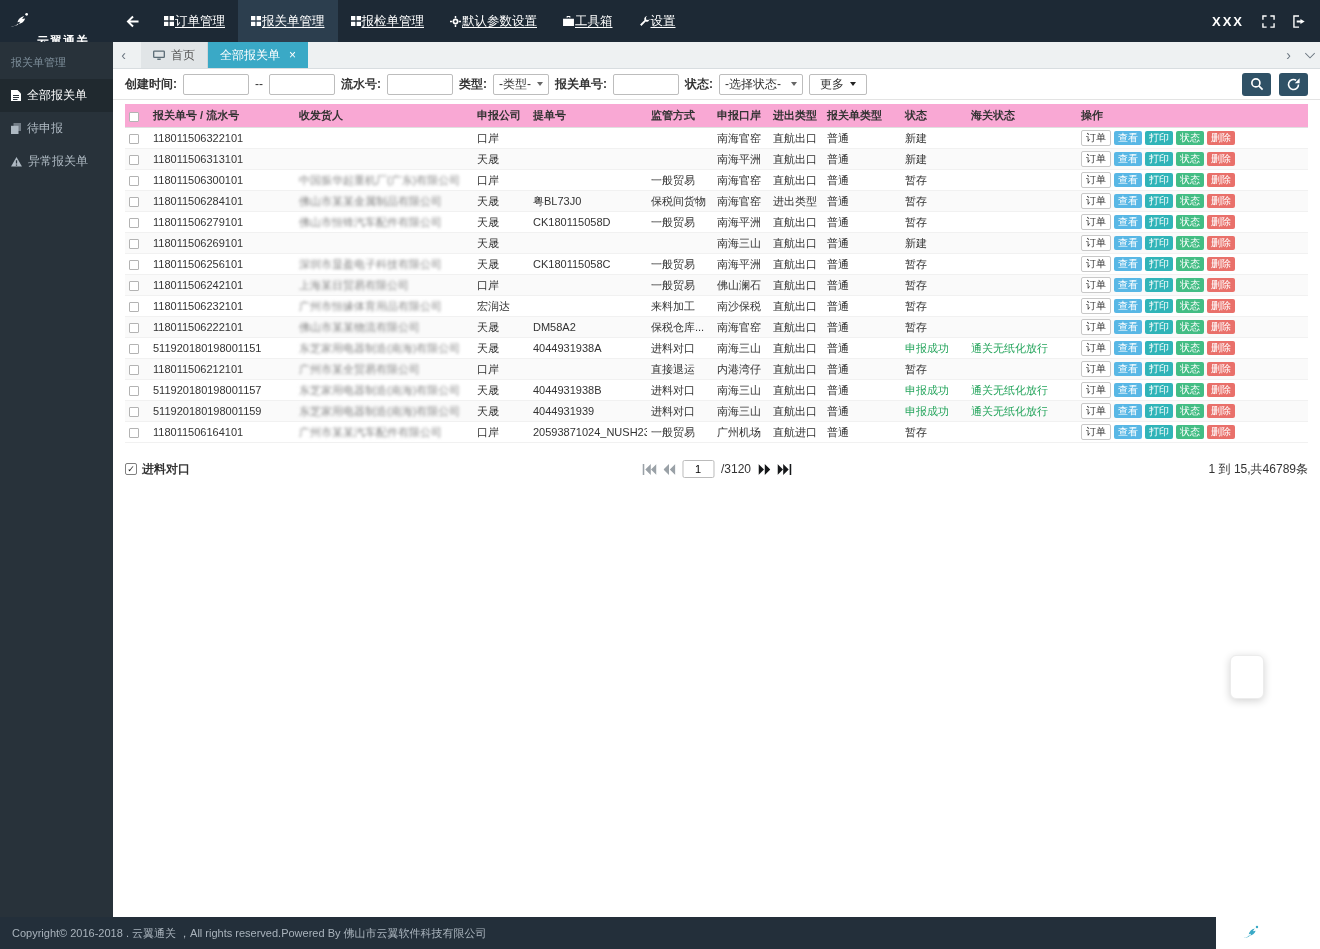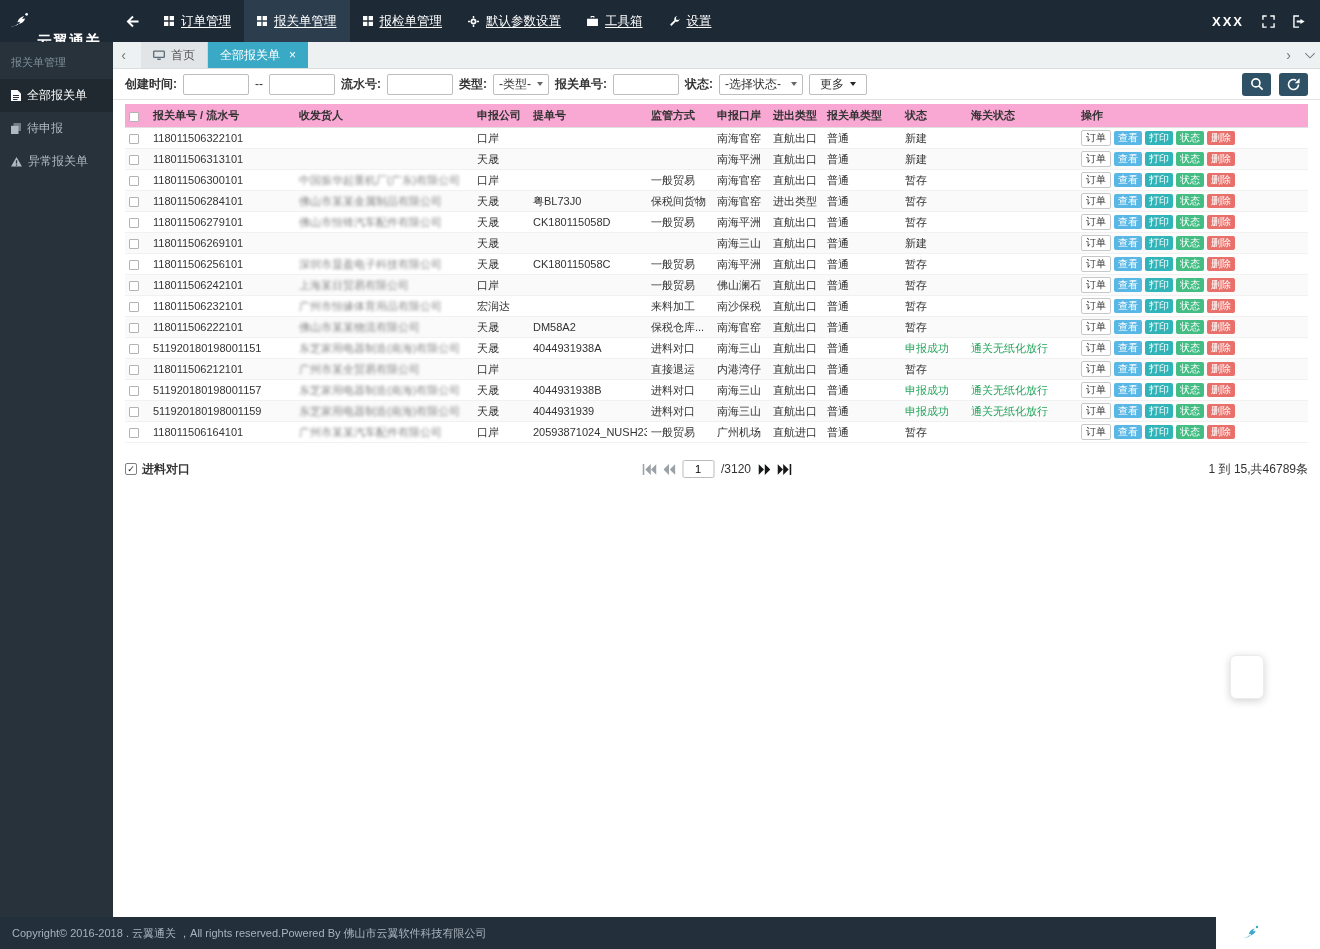--- a/index.html
+++ b/index.html
@@ -7,24 +7,24 @@
   body {
     width:1320px; height:949px; position:relative; overflow:hidden;
     background:#fff; font-family:"Liberation Sans","DejaVu Sans",sans-serif;
     color:#333;
   }
   svg { vertical-align:middle; display:block; }
 
   
   .navbar { height:42px; background:#1d2935; display:flex; align-items:stretch; color:#fff; }
   .brand { width:113px; display:flex; align-items:center; gap:6px; padding-left:9px; }
-  .brand-title { font-size:15px; font-weight:bold; letter-spacing:1px; white-space:nowrap;margin-top:40px; }
+  .brand-title { font-size:12px; font-weight:bold; letter-spacing:1px; white-space:nowrap;margin-top:40px; }
   .nav-back { width:38px; display:flex; align-items:center; justify-content:center; cursor:pointer; }
   .nav-menus { display:flex; align-items:stretch; }
-  .nav-item { display:flex; align-items:center; gap:7px; padding:0 13px; font-size:12.5px; cursor:pointer; white-space:nowrap; }
+  .nav-item { display:flex; align-items:center; gap:1px; padding:0 13px; font-size:12.5px; cursor:pointer; white-space:nowrap; }
   .nav-item.active { background:#2c3e4e; }
   .nav-item .lbl { text-decoration:underline; text-underline-offset:2px; }
   .nav-right { margin-left:auto; display:flex; align-items:center; gap:18px; padding-right:14px; }
   .nav-user { font-weight:bold; font-size:13px; letter-spacing:2px; cursor:pointer; }
   .nav-ic { cursor:pointer; display:flex; }
 
   
   .layout { display:flex; height:875px; }
   .sidebar { width:113px; flex:none; background:#28323a; }
   .side-section { color:#7e8f9b; font-size:11px; padding:13px 11px 9px; }

